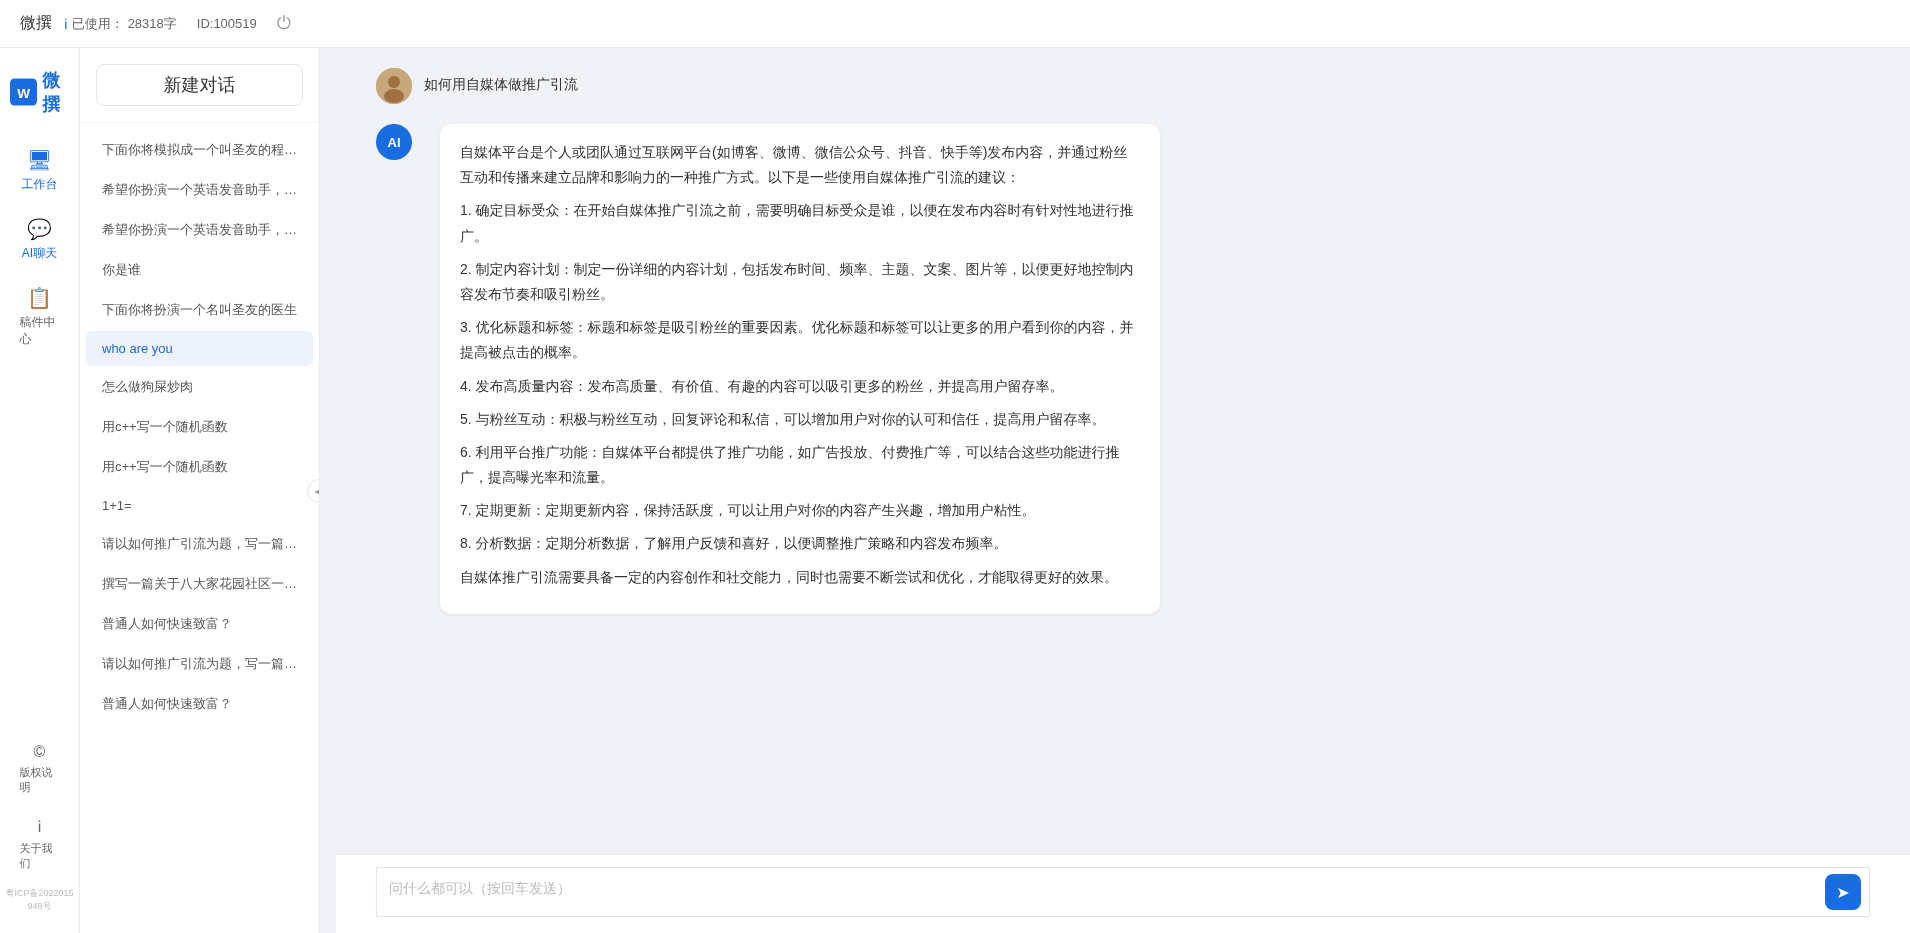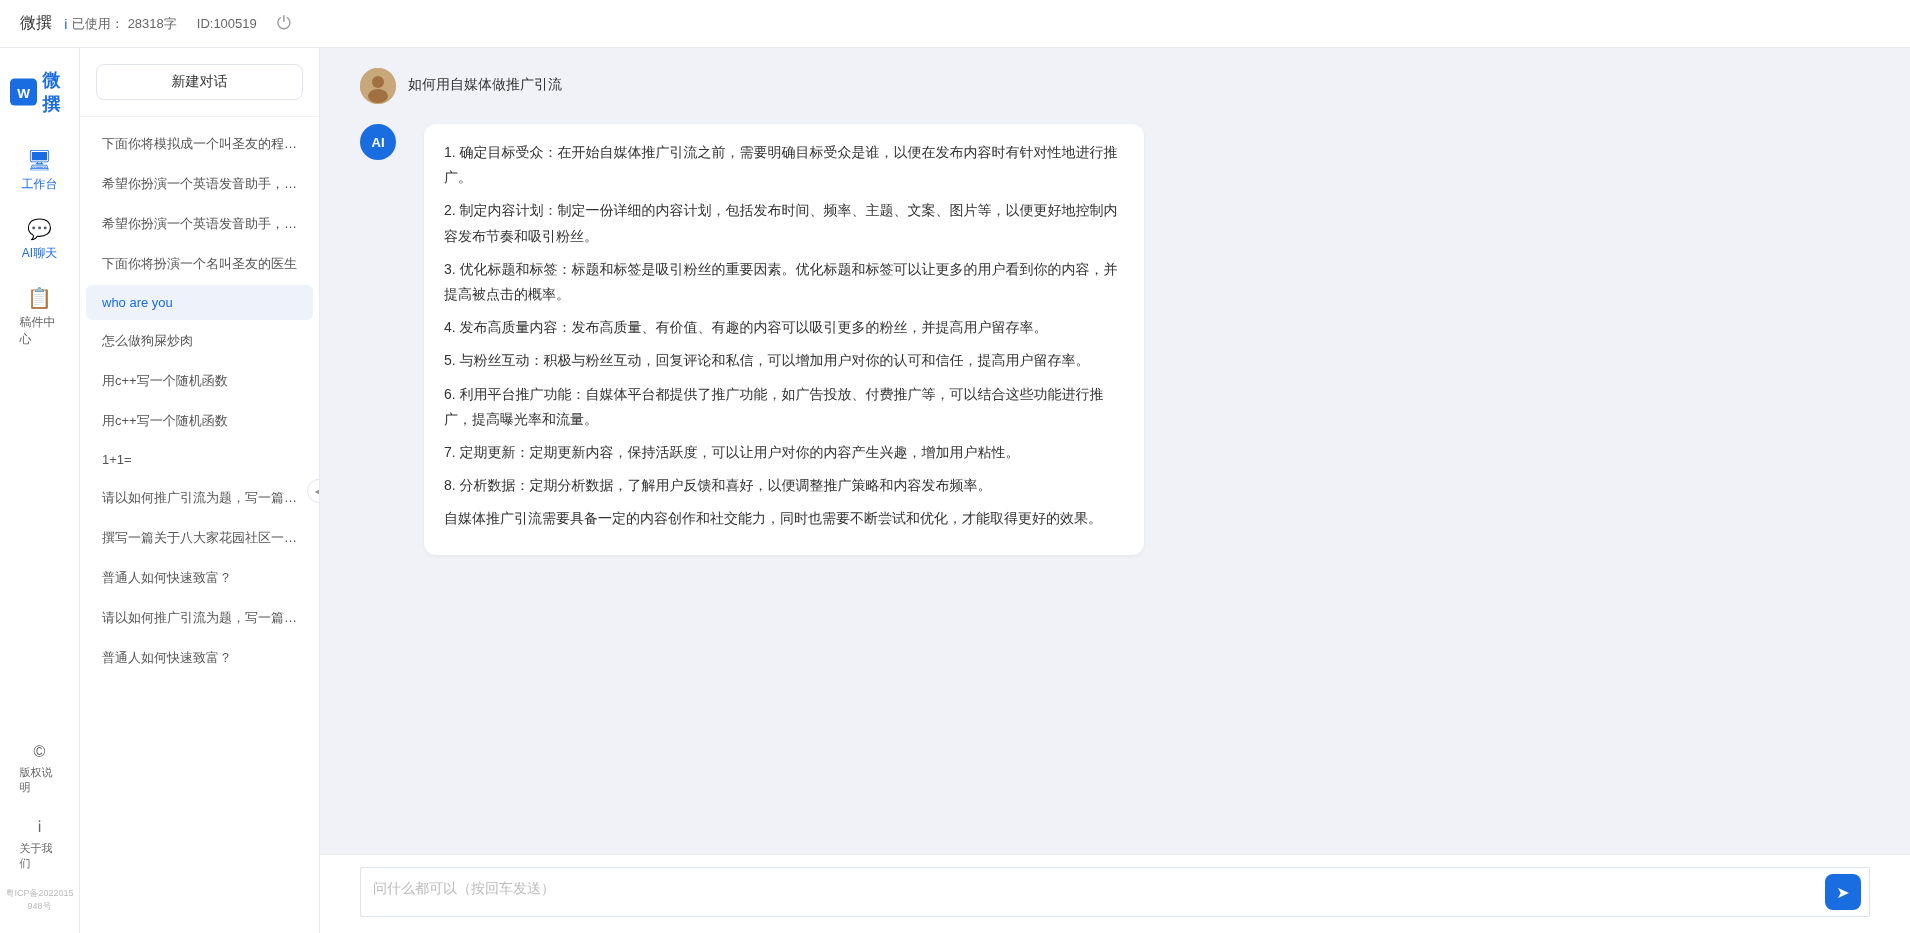--- a/index.html
+++ b/index.html
@@ -120,21 +120,21 @@
     .sidebar-header {
       padding: 16px;
       border-bottom: 1px solid #f0f2f7;
     }
     .new-chat-btn {
       width: 100%;
       padding: 8px 0;
       background: #fff;
       border: 1px solid #e0e4ef;
       border-radius: 8px;
-      font-size: 14px;
+      font-size: 18px;
       color: #333;
       cursor: pointer;
       text-align: center;
     }
     .sidebar-list {
       flex: 1;
       overflow-y: auto;
       padding: 8px 0;
     }
     .sidebar-item {
@@ -168,20 +168,21 @@
       z-index: 5;
     }
 
     
     .chat-area {
       flex: 1;
       display: flex;
       flex-direction: column;
       background: #f0f2f7;
       overflow: hidden;
+      margin-left: 16px;
     }
     .chat-messages {
       flex: 1;
       overflow-y: auto;
       padding: 20px 40px;
       display: flex;
       flex-direction: column;
       gap: 20px;
     }
 
@@ -339,20 +340,21 @@
   </div>
 
   <div class="sidebar">
     <div class="sidebar-header">
       <button class="new-chat-btn">新建对话</button>
     </div>
     <div class="sidebar-list" id="sidebar-list">
     <div class="sidebar-item">下面你将模拟成一个叫圣友的程序员，我说...</div>
         <div class="sidebar-item">希望你扮演一个英语发音助手，我提供给你...</div>
         <div class="sidebar-item">希望你扮演一个英语发音助手，我提供给你...</div>
+        <div class="sidebar-item">你是谁</div>
         <div class="sidebar-item">下面你将扮演一个名叫圣友的医生</div>
         <div class="sidebar-item active">who are you</div>
         <div class="sidebar-item">怎么做狗屎炒肉</div>
         <div class="sidebar-item">用c++写一个随机函数</div>
         <div class="sidebar-item">用c++写一个随机函数</div>
         <div class="sidebar-item">1+1=</div>
         <div class="sidebar-item">请以如何推广引流为题，写一篇大纲</div>
         <div class="sidebar-item">撰写一篇关于八大家花园社区一刻钟便民生...</div>
         <div class="sidebar-item">普通人如何快速致富？</div>
         <div class="sidebar-item">请以如何推广引流为题，写一篇大纲</div>
@@ -375,20 +377,21 @@
           </svg>
         </div>
         <div class="bubble">
           <span>如何用自媒体做推广引流</span>
         </div>
       </div>
 
       <div class="msg-ai">
         <div class="ai-avatar">AI</div>
         <div class="bubble" id="ai-bubble-content">
+        <p>自媒体平台是个人或团队通过互联网平台(如博客、微博、微信公众号、抖音、快手等)发布内容，并通过粉丝互动和传播来建立品牌和影响力的一种推广方式。以下是一些使用自媒体推广引流的建议：</p>
             <p>1. 确定目标受众：在开始自媒体推广引流之前，需要明确目标受众是谁，以便在发布内容时有针对性地进行推广。</p>
             <p>2. 制定内容计划：制定一份详细的内容计划，包括发布时间、频率、主题、文案、图片等，以便更好地控制内容发布节奏和吸引粉丝。</p>
             <p>3. 优化标题和标签：标题和标签是吸引粉丝的重要因素。优化标题和标签可以让更多的用户看到你的内容，并提高被点击的概率。</p>
             <p>4. 发布高质量内容：发布高质量、有价值、有趣的内容可以吸引更多的粉丝，并提高用户留存率。</p>
             <p>5. 与粉丝互动：积极与粉丝互动，回复评论和私信，可以增加用户对你的认可和信任，提高用户留存率。</p>
             <p>6. 利用平台推广功能：自媒体平台都提供了推广功能，如广告投放、付费推广等，可以结合这些功能进行推广，提高曝光率和流量。</p>
             <p>7. 定期更新：定期更新内容，保持活跃度，可以让用户对你的内容产生兴趣，增加用户粘性。</p>
             <p>8. 分析数据：定期分析数据，了解用户反馈和喜好，以便调整推广策略和内容发布频率。</p>
             <p>自媒体推广引流需要具备一定的内容创作和社交能力，同时也需要不断尝试和优化，才能取得更好的效果。</p>
           </div>

